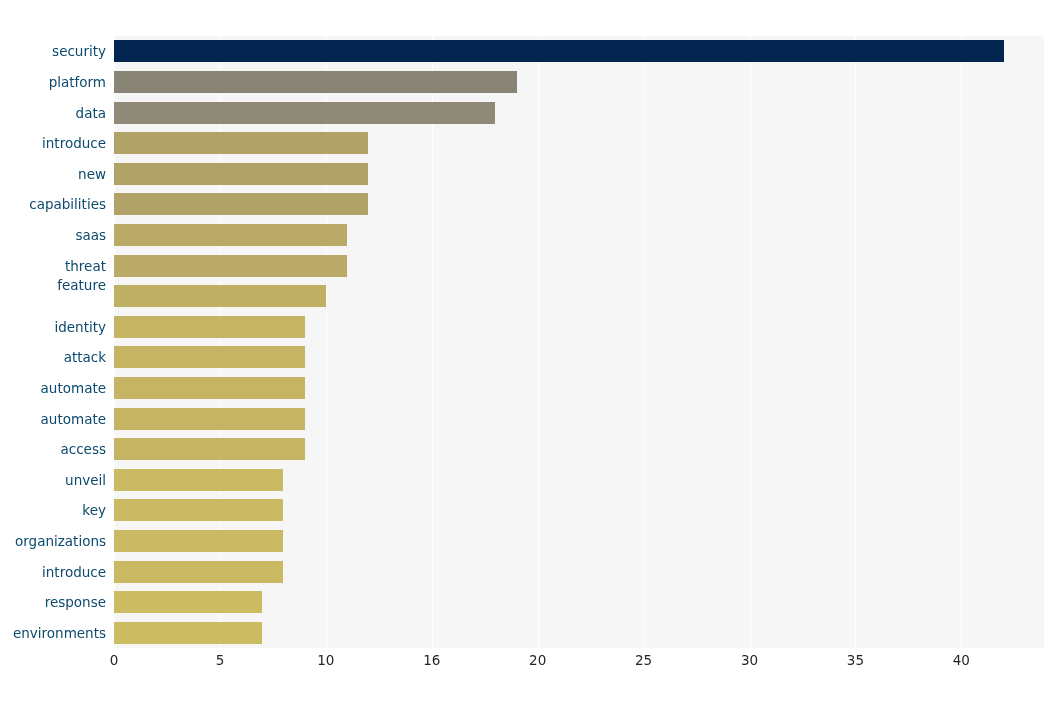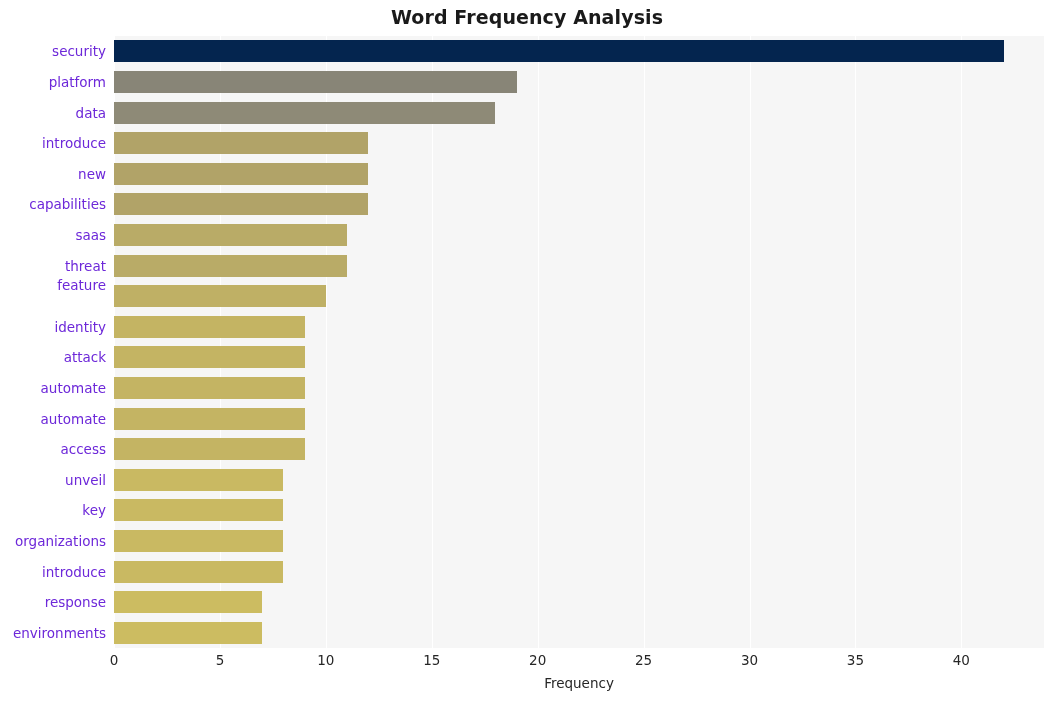--- a/index.html
+++ b/index.html
@@ -75,21 +75,21 @@
     top: 36px;
     width: 106px;
     height: 612px;
   }
   .y-tick-label {
     position: absolute;
     right: 0;
     width: 106px;
     text-align: right;
     font-size: 13.5px;
-    color: #6d28d9;
+    color: #0c4a6e;
     height: 22px;
     line-height: 22px;
     white-space: nowrap;
   }
 
   
   #x-axis-labels {
     position: absolute;
     left: 0;
     top: 652px;
@@ -112,21 +112,20 @@
     text-align: center;
     font-size: 13.5px;
     color: #262626;
   }
 </style>
 </head>
 <body>
 
 <div id="figure">
 
-  <div id="chart-title">Word Frequency Analysis</div>
 
   <div id="y-axis-labels">
       <div class="y-tick-label" style="top: 4.3px;">security</div>
       <div class="y-tick-label" style="top: 34.9px;">platform</div>
       <div class="y-tick-label" style="top: 65.5px;">data</div>
       <div class="y-tick-label" style="top: 96.1px;">introduce</div>
       <div class="y-tick-label" style="top: 126.7px;">new</div>
       <div class="y-tick-label" style="top: 157.3px;">capabilities</div>
       <div class="y-tick-label" style="top: 187.9px;">saas</div>
       <div class="y-tick-label" style="top: 218.5px;">threat</div>
@@ -213,23 +212,22 @@
       </div>
       <div class="bar-row" style="top: 585.7px; width: 930px;">
         <div class="bar" title="environments: 7" style="width: 148.292px; background: rgb(204, 188, 97);"></div>
       </div>
     </div>
 
   <div id="x-axis-labels">
       <div class="x-tick-label" style="left: 114px;">0</div>
       <div class="x-tick-label" style="left: 219.923px;">5</div>
       <div class="x-tick-label" style="left: 325.845px;">10</div>
-      <div class="x-tick-label" style="left: 431.768px;">15</div>
+      <div class="x-tick-label" style="left: 431.768px;">16</div>
       <div class="x-tick-label" style="left: 537.69px;">20</div>
       <div class="x-tick-label" style="left: 643.613px;">25</div>
       <div class="x-tick-label" style="left: 749.535px;">30</div>
       <div class="x-tick-label" style="left: 855.458px;">35</div>
       <div class="x-tick-label" style="left: 961.38px; text-align: center;">40</div>
     </div>
 
-  <div id="x-axis-title">Frequency</div>
 
 </div>
 
 </body></html>

